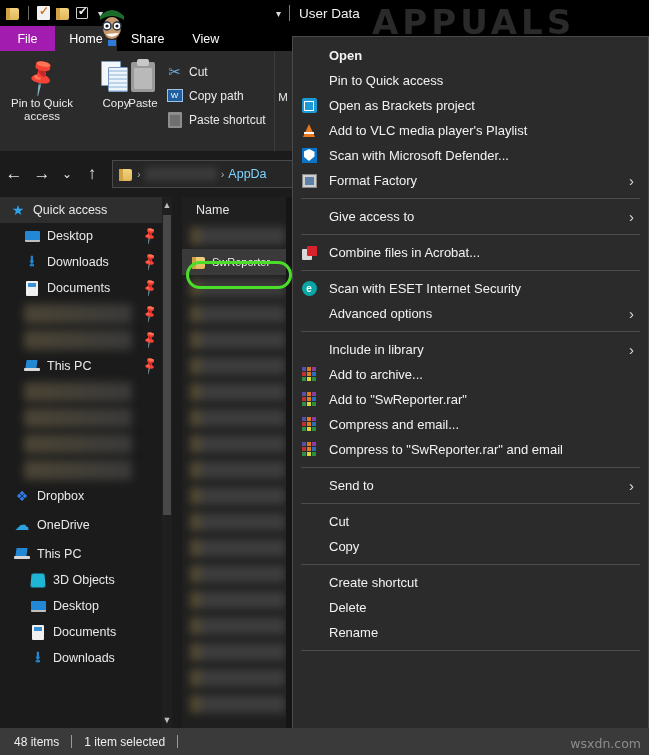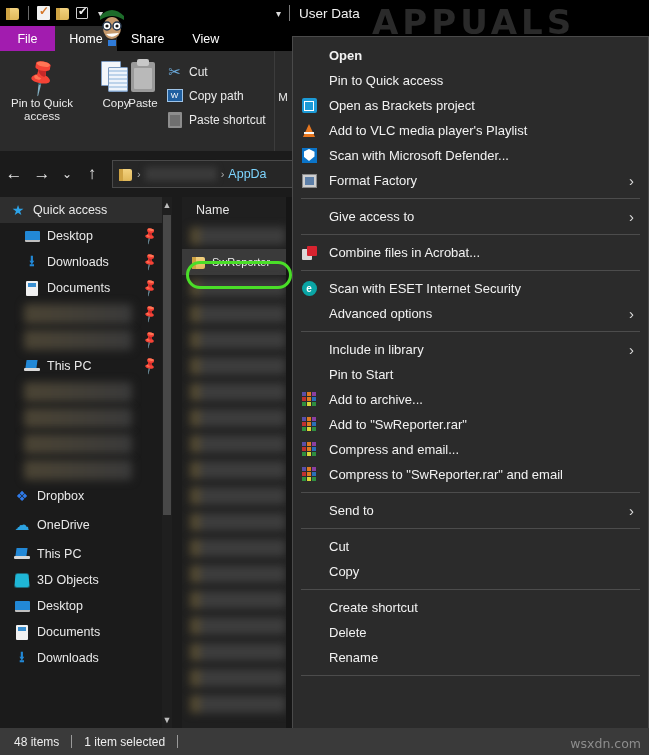--- a/index.html
+++ b/index.html
@@ -143,21 +143,21 @@
   .navpane {
     position: absolute; left: 0; top: 197px; width: 172px; height: 531px;
     background: #1b1b1b; overflow: hidden;
   }
   .nav-item {
     display: flex; align-items: center; height: 26px; font-size: 12.5px;
     color: #e9e9e9; padding-left: 10px; gap: 7px; position: relative;
   }
   .nav-item.sel { background: #2e2e2e; }
   .nav-item.indent1 { padding-left: 24px; }
-  .nav-item.indent2 { padding-left: 14px; }
+  .nav-item.indent2 { padding-left: 30px; }
   .nav-blur-row { height: 26px; }
   .blur-block {
     position: absolute; left: 24px; width: 108px; height: 20px; top: 3px;
     background: linear-gradient(90deg,#4b4434,#3a3a3a); filter: blur(4px); border-radius: 2px;
   }
   .pin-sm {
     position: absolute; right: 14px; font-size: 12px; color: #a9a9a9; transform: rotate(-35deg);
   }
   .ic { width: 16px; height: 16px; flex: 0 0 16px; display:flex;align-items:center;justify-content:center; }
   .star { color: #2da3e8; font-size: 14px; }
@@ -613,23 +613,20 @@
       <span class="mi-arrow">›</span>
     </div>
 
     <div class="msep"></div>
 
     <div class="mi">
       <span class="mi-label">Include in library</span>
       <span class="mi-arrow">›</span>
     </div>
     <div class="mi">
-      <span class="mi-label">Pin to Start</span>
-    </div>
-    <div class="mi">
       <span class="mi-ico">
           <span class="rar">
             <i class="a"></i>
             <i class="b"></i>
             <i class="c"></i>
             <i class="d"></i>
             <i class="e"></i>
             <i class="f"></i>
             <i class="g"></i>
             <i class="h"></i>

